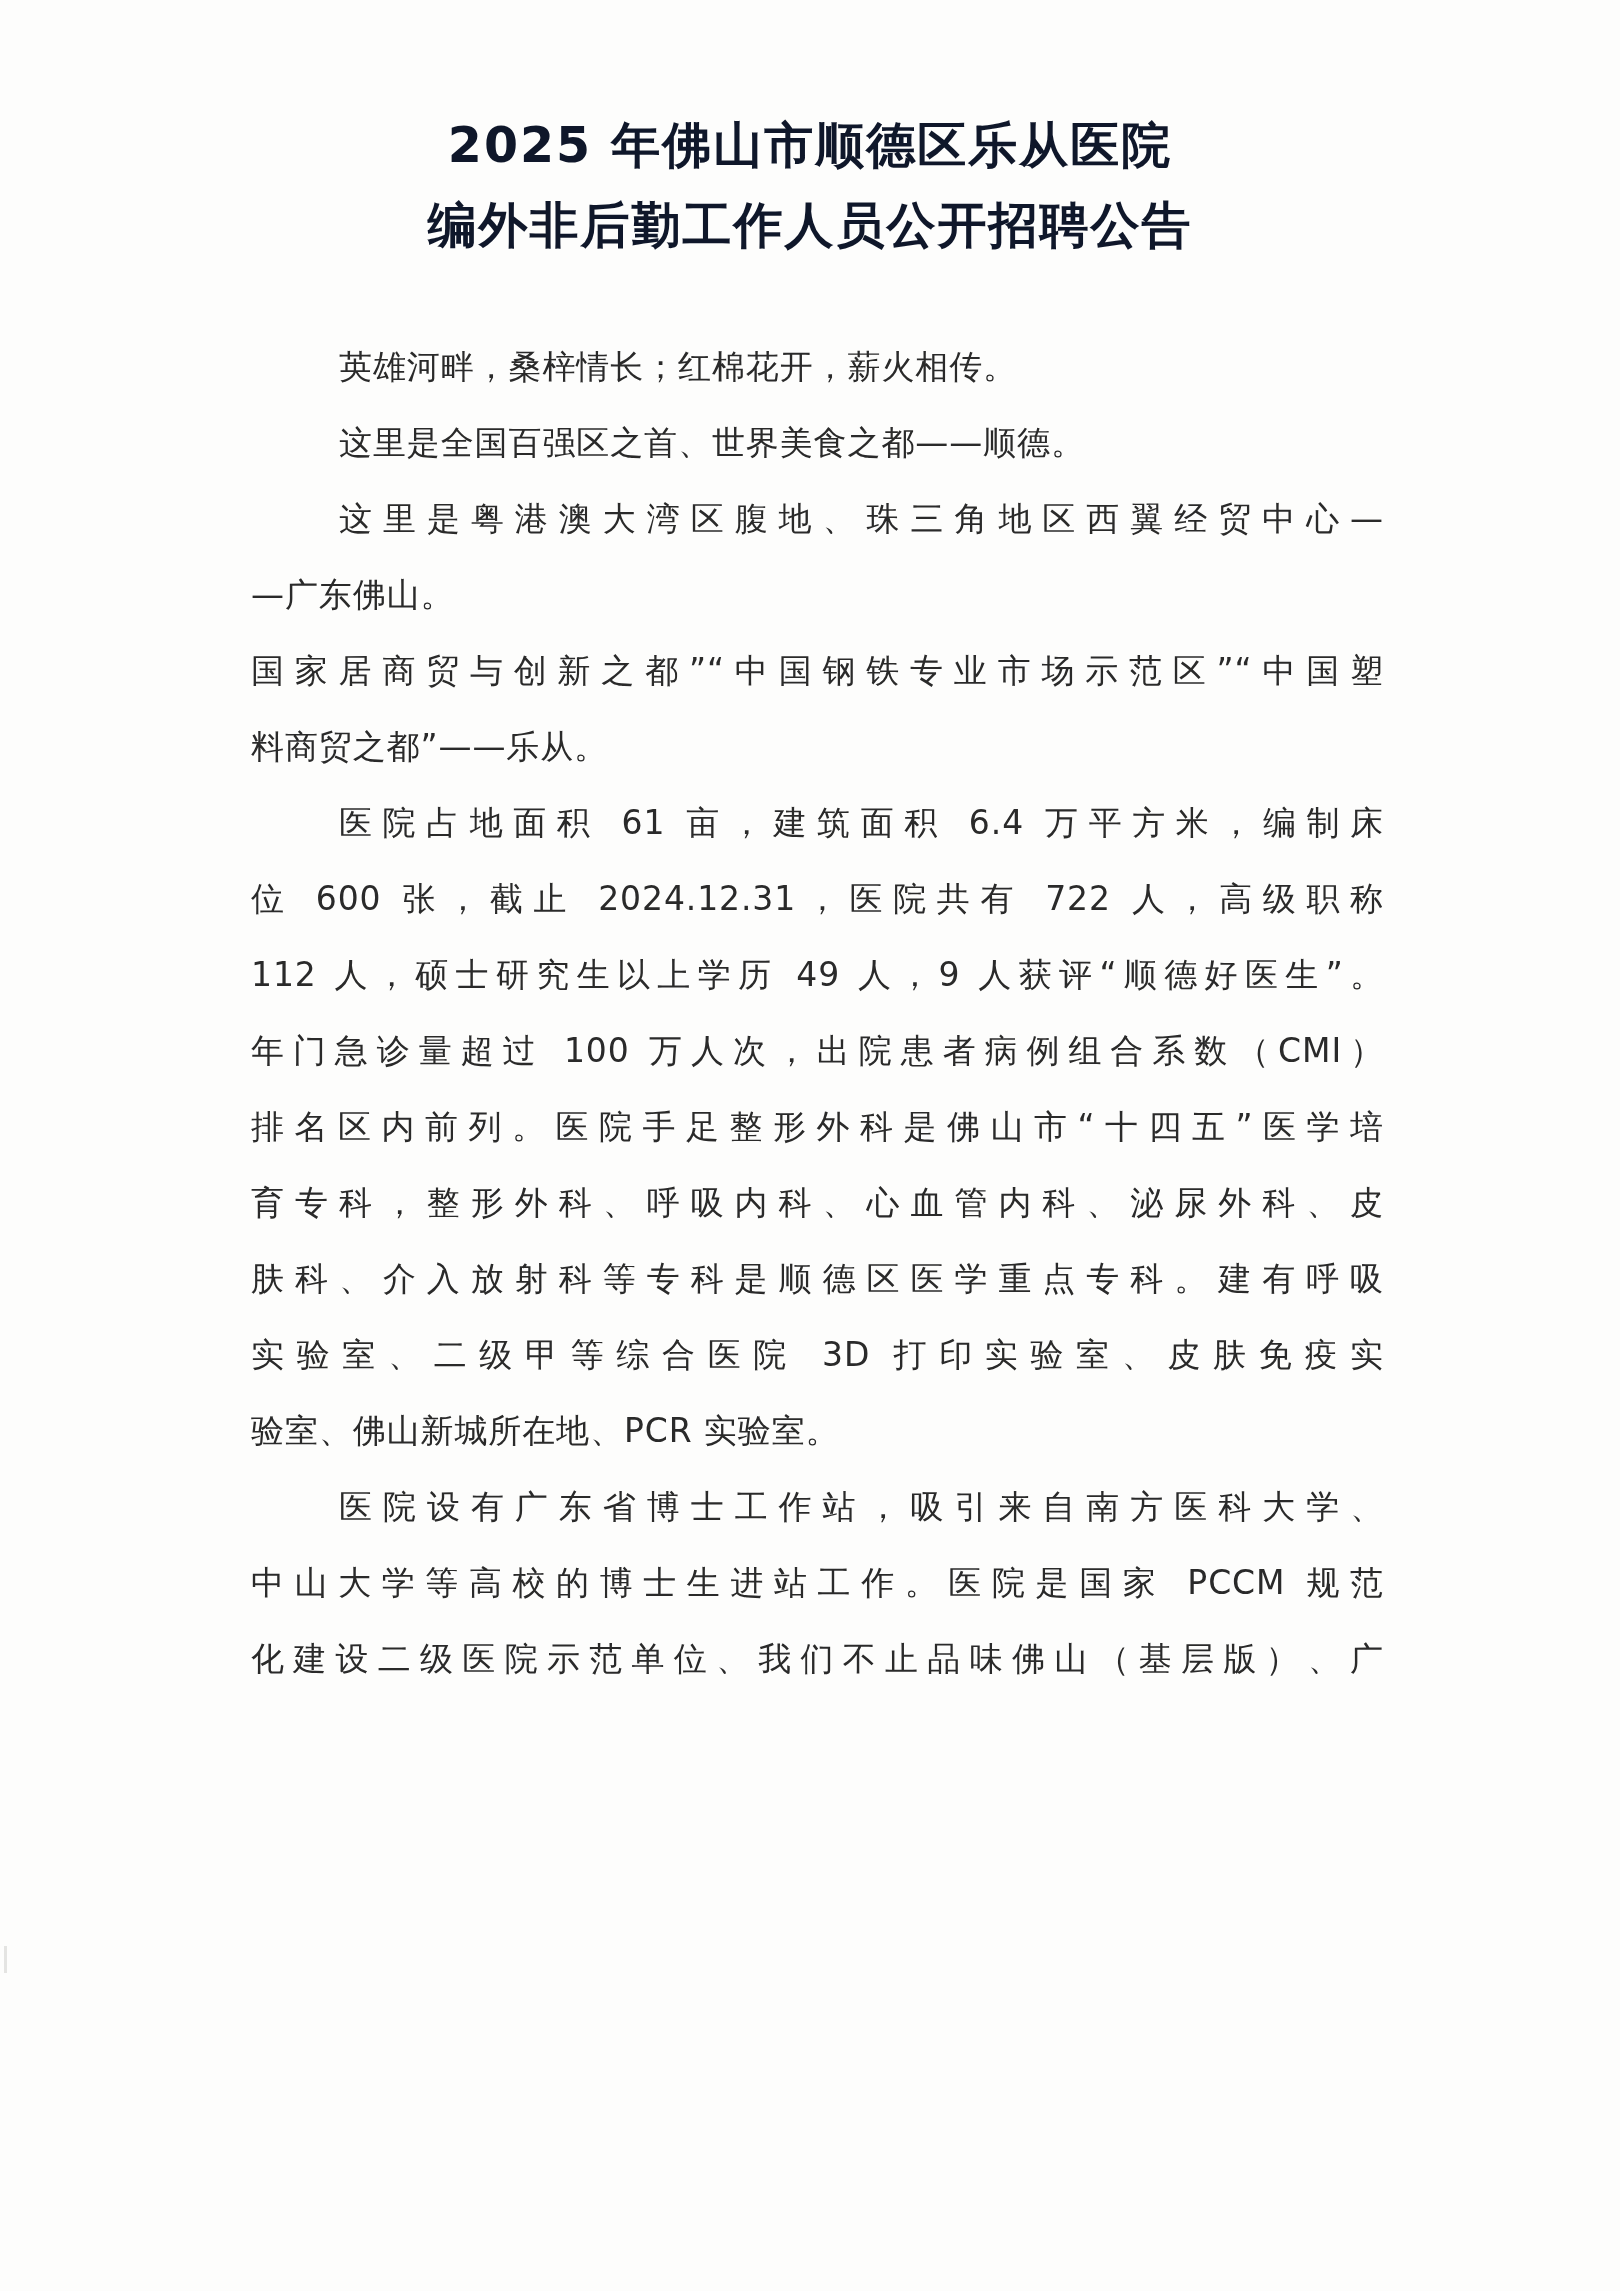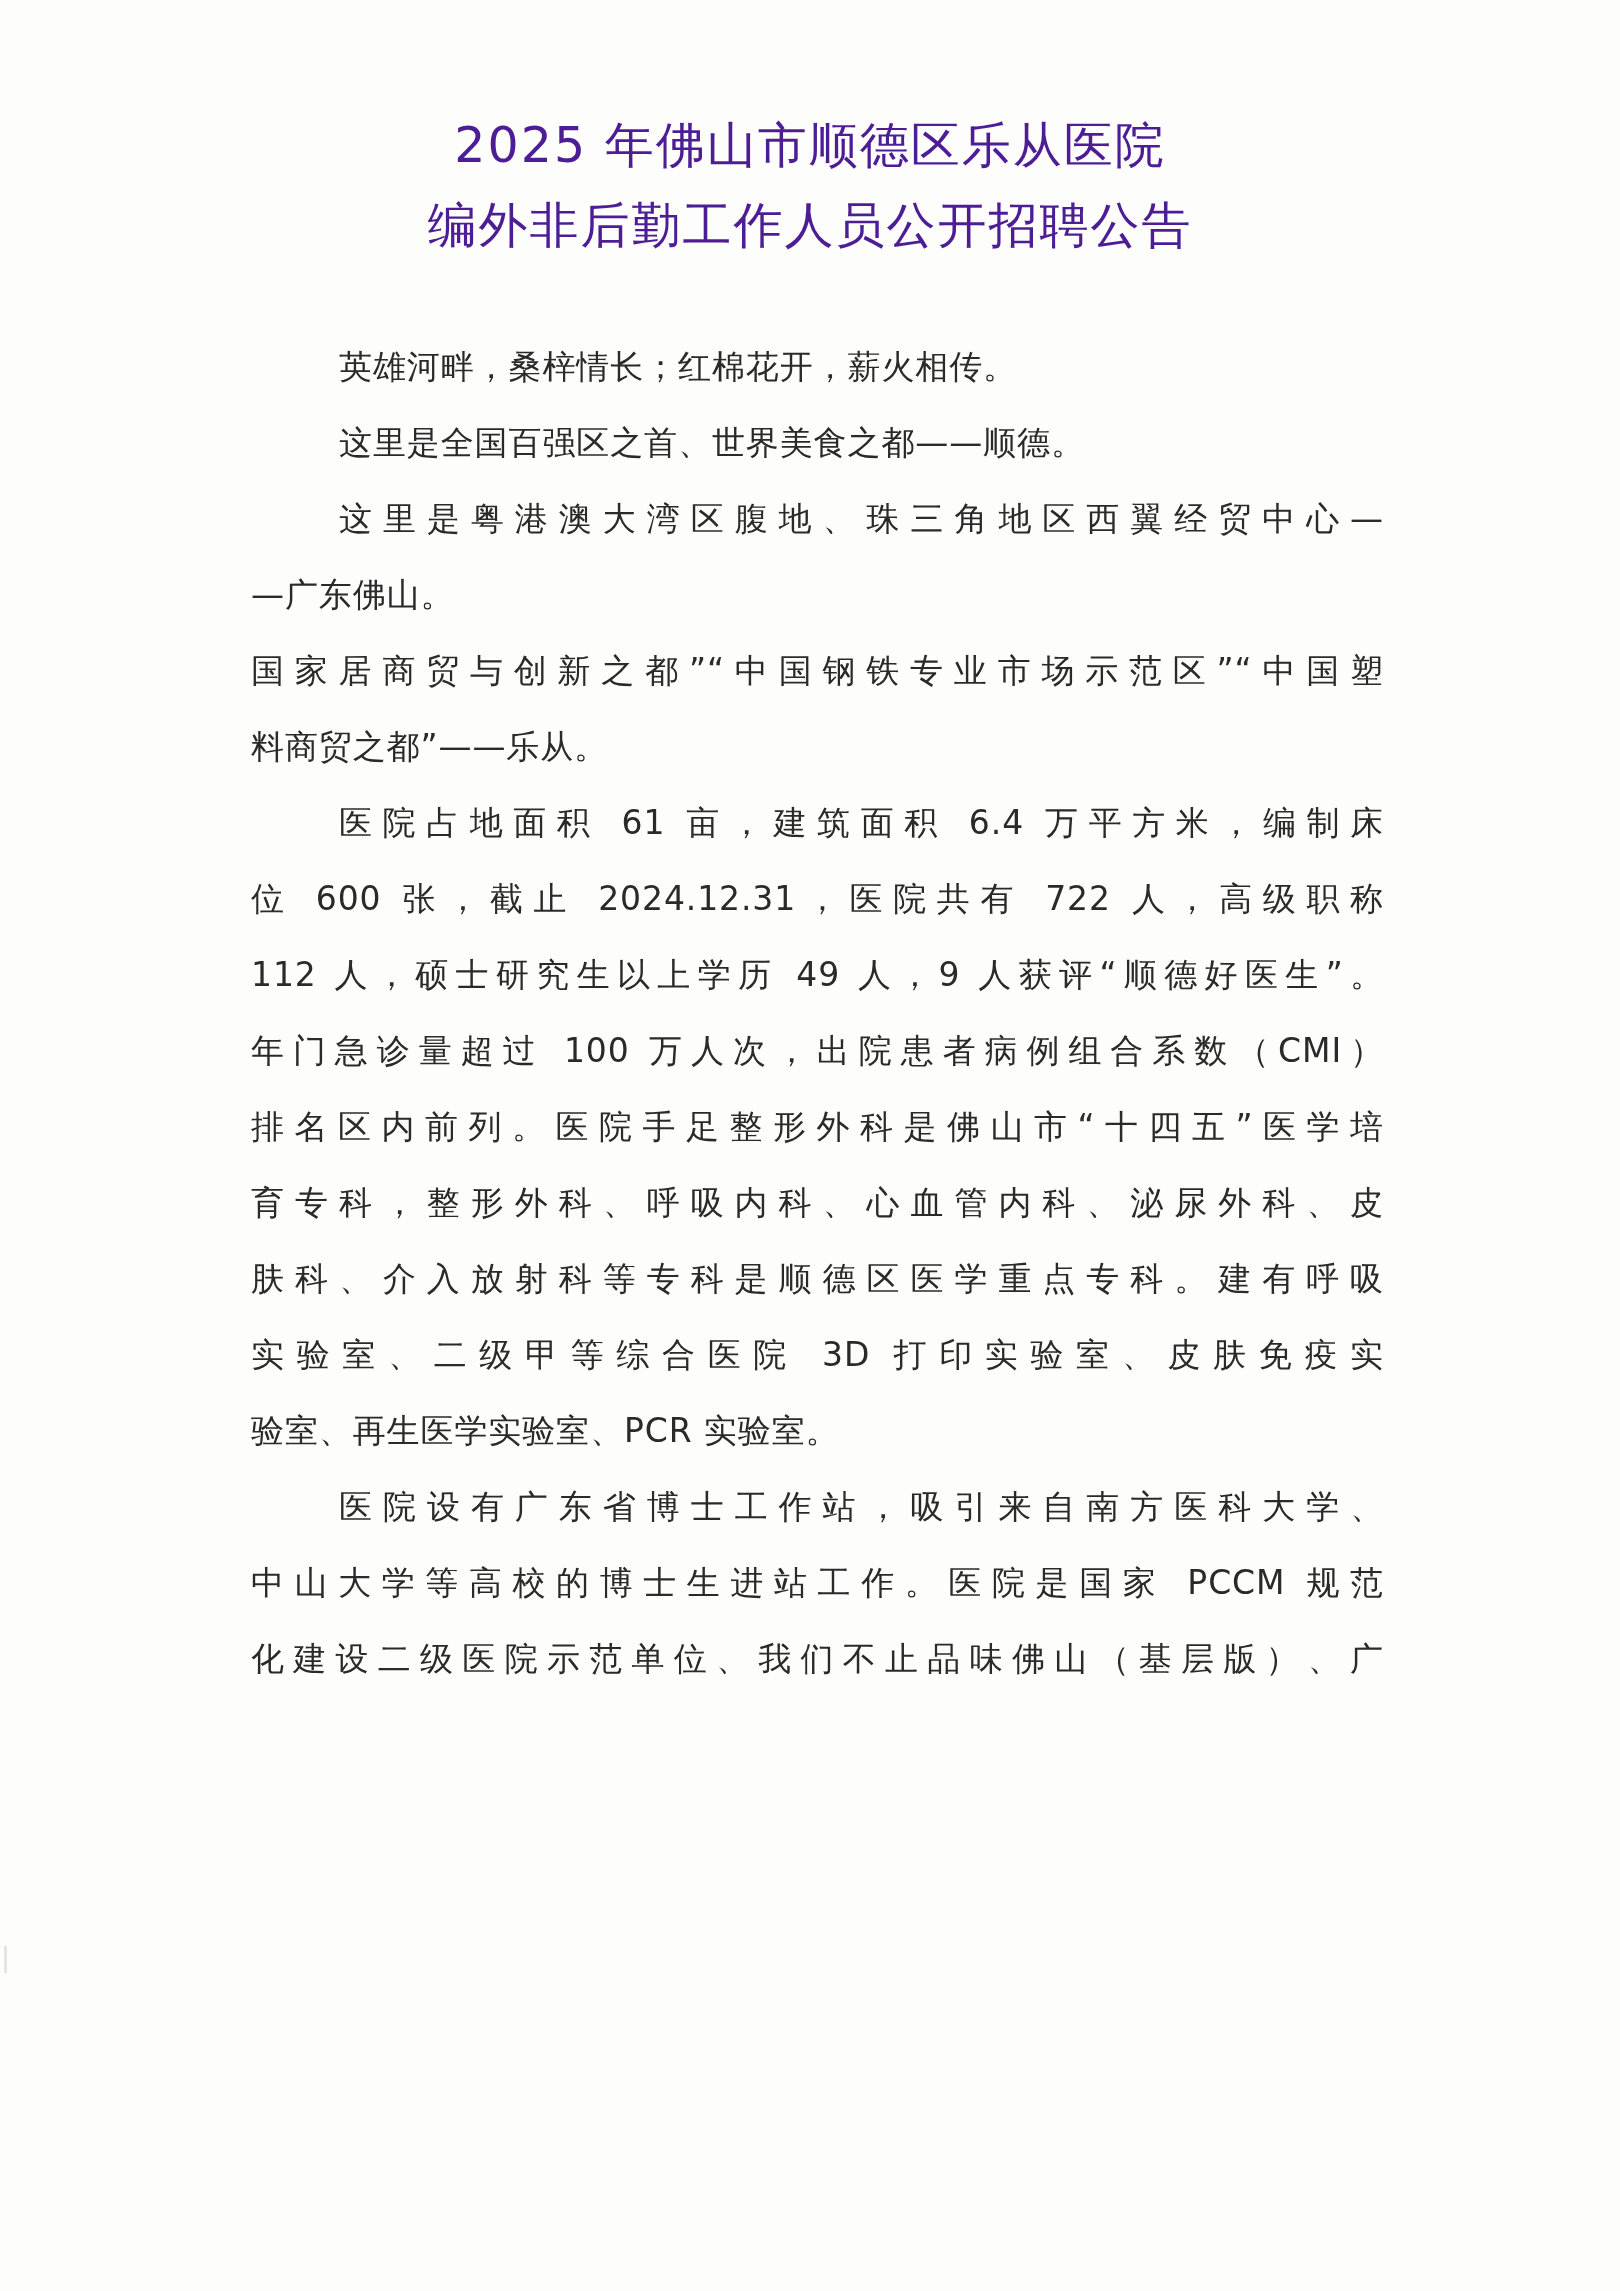--- a/index.html
+++ b/index.html
@@ -24,24 +24,24 @@
     }
     .title-block {
       position: absolute;
       top: 106px;
       left: 0;
       width: 1620px;
       text-align: center;
     }
     .title-line {
       font-size: 49px;
-      font-weight: normal;
+      font-weight: bold;
       line-height: 80px;
       letter-spacing: 2px;
-      color: #4c1d95;
+      color: #0f172a;
       white-space: nowrap;
     }
     .body {
       position: absolute;
       top: 329px;
       left: 251px;
       width: 1133px;
     }
     .line {
       font-size: 33px;
@@ -97,21 +97,21 @@
 
     <div>
       <div class="line indent">医院占地面积 61 亩，建筑面积 6.4 万平方米，编制床</div>
       <div class="line">位 600 张，截止 2024.12.31，医院共有 722 人，高级职称</div>
       <div class="line">112 人，硕士研究生以上学历 49 人，9 人获评“顺德好医生”。</div>
       <div class="line">年门急诊量超过 100 万人次，出院患者病例组合系数（CMI）</div>
       <div class="line">排名区内前列。医院手足整形外科是佛山市“十四五”医学培</div>
       <div class="line">育专科，整形外科、呼吸内科、心血管内科、泌尿外科、皮</div>
       <div class="line">肤科、介入放射科等专科是顺德区医学重点专科。建有呼吸</div>
       <div class="line">实验室、二级甲等综合医院 3D 打印实验室、皮肤免疫实</div>
-      <div class="line last">验室、再生医学实验室、PCR 实验室。</div>
+      <div class="line last">验室、佛山新城所在地、PCR 实验室。</div>
     </div>
 
     <div>
       <div class="line indent">医院设有广东省博士工作站，吸引来自南方医科大学、</div>
       <div class="line">中山大学等高校的博士生进站工作。医院是国家 PCCM 规范</div>
       <div class="line">化建设二级医院示范单位、我们不止品味佛山（基层版）、广</div>
     </div>
 
   </div>
 

